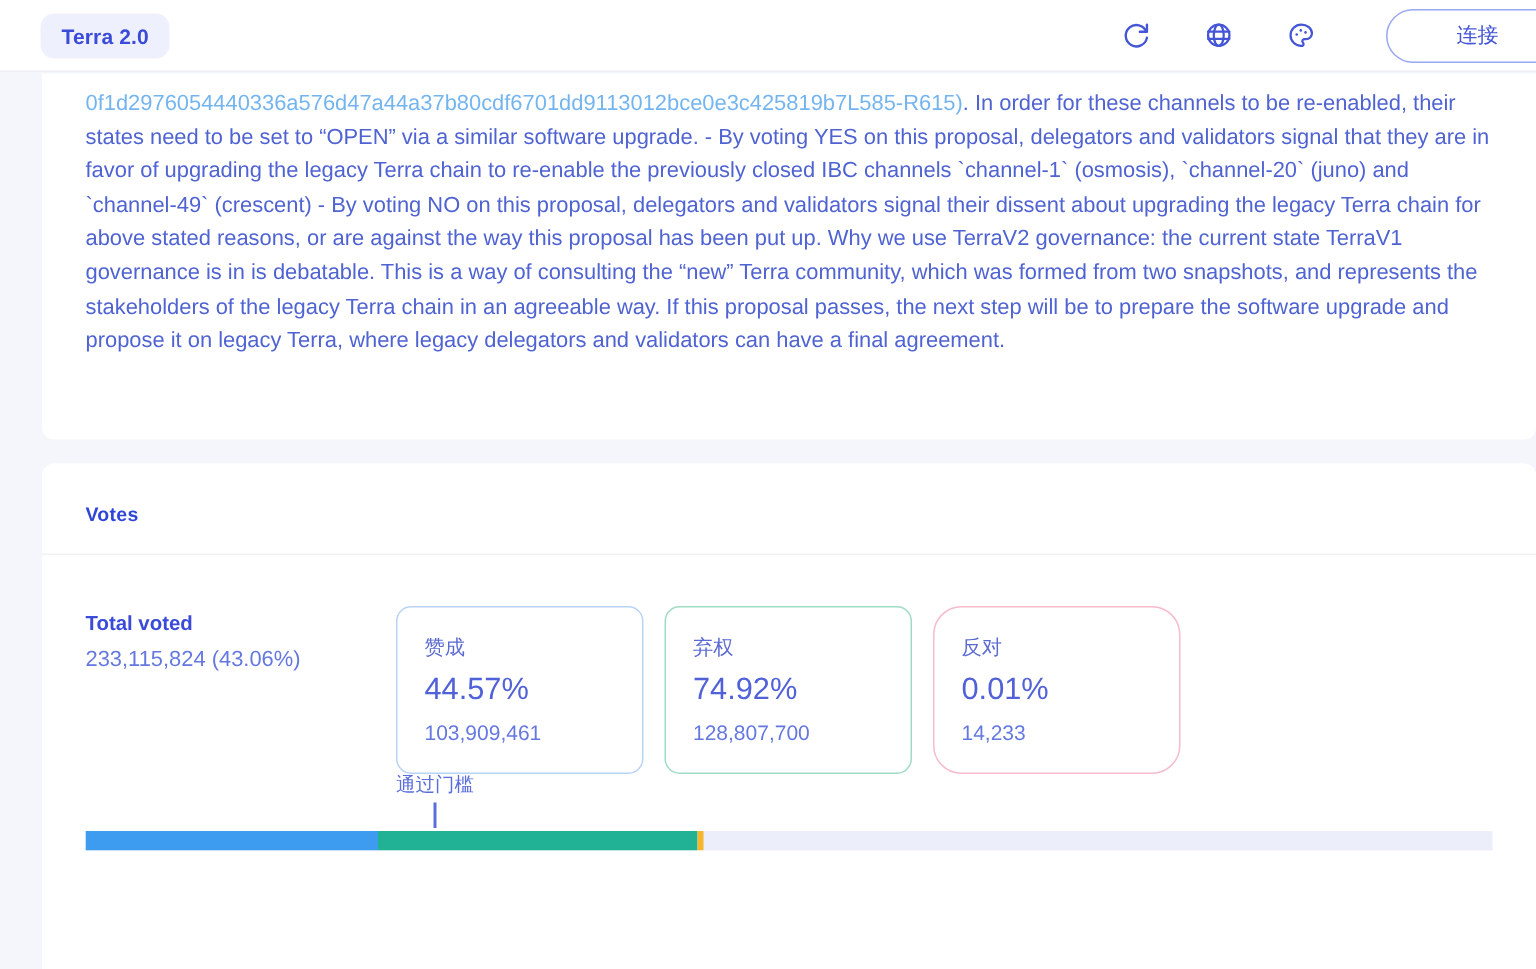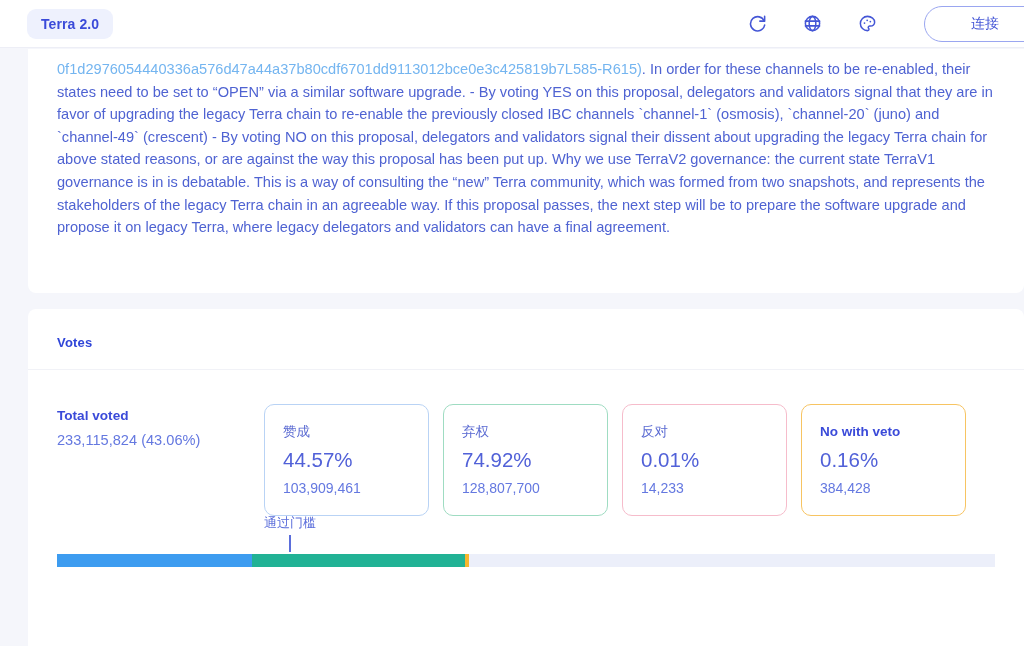--- a/index.html
+++ b/index.html
@@ -156,21 +156,21 @@
     margin-bottom: 8px;
     line-height: 1.15;
   }
   .vote-card .vc-count {
     font-size: 14px;
     color: #6478e0;
     line-height: 1.2;
   }
   .vote-card.accent-blue   { border-color: #b9d3f5; }
   .vote-card.accent-green  { border-color: #9fdcc2; }
-  .vote-card.accent-red    { border-color: #f6bccb; }
+  .vote-card.accent-red    { border-color: #f6bccb; border-radius: 19px; }
   .vote-card.accent-orange { border-color: #f7c462; }
 
   
   .bar-wrap {
     position: absolute;
     left: 29px; top: 245px;
     width: 938px;
   }
   .threshold {
     position: absolute;
@@ -276,25 +276,20 @@
         <div class="vc-pct">74.92%</div>
         <div class="vc-count">128,807,700</div>
       </div>
 
       <div class="vote-card accent-red">
         <div class="vc-label">反对</div>
         <div class="vc-pct">0.01%</div>
         <div class="vc-count">14,233</div>
       </div>
 
-      <div class="vote-card accent-orange">
-        <div class="vc-label">No with veto</div>
-        <div class="vc-pct">0.16%</div>
-        <div class="vc-count">384,428</div>
-      </div>
 
     </div>
 
     <div class="bar-wrap">
 
       <div class="threshold">
         <div class="threshold-label">通过门槛</div>
         <div class="threshold-tick"></div>
       </div>
 

